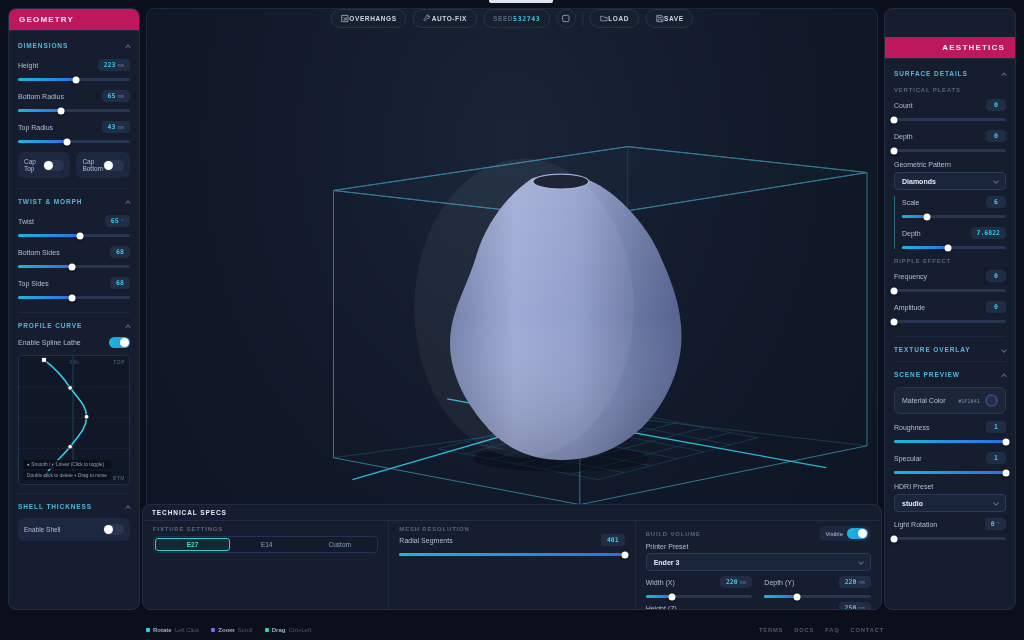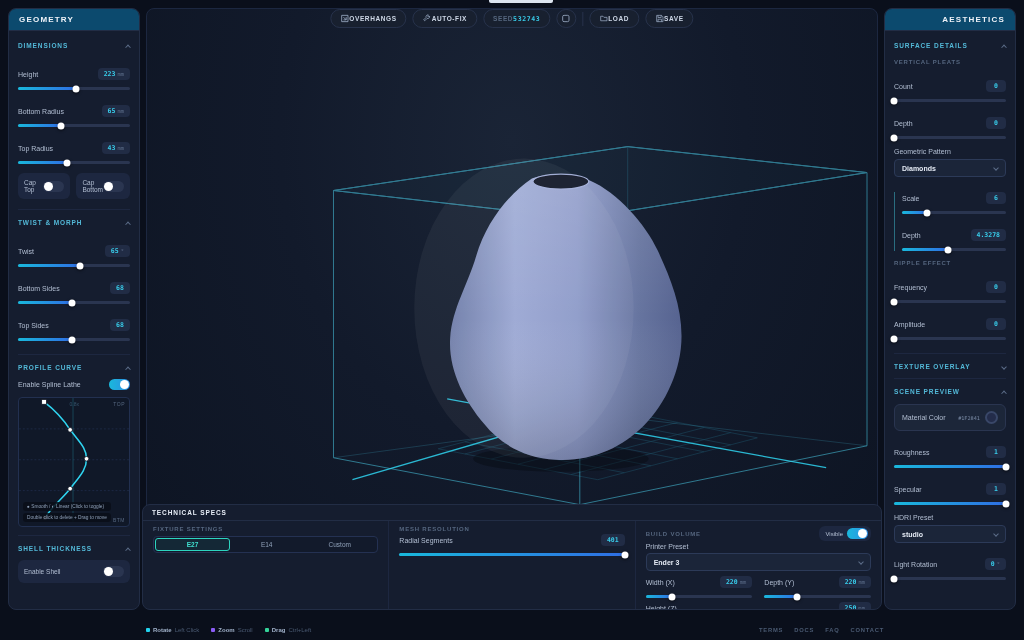--- a/index.html
+++ b/index.html
@@ -2,34 +2,34 @@
 <html><head>
 <meta charset="utf-8">
 <style>
   * { margin:0; padding:0; box-sizing:border-box; }
   html,body { width:1024px; height:640px; background:#0a0f1b; font-family:"Liberation Sans",sans-serif; overflow:hidden; }
   #app { position:relative; width:1024px; height:640px; background:#0a0f1b; }
 
   
   .panel { position:absolute; background:#151d2f; border:1px solid #222d45; border-radius:8px; overflow:hidden; }
   .panel-header { height:22px; display:flex; align-items:center; padding:0 10px; border-bottom:1px solid #222d45;
-    font-size:8px; font-weight:bold; color:#eef2f8; letter-spacing:1.2px; background:#0c4a6e; }
-  .panel-header.right { justify-content:flex-end; }
+    font-size:8px; font-weight:bold; color:#eef2f8; letter-spacing:1.2px; background:#be185d; }
+  .panel-header.right { justify-content:flex-end;margin-top:28px; }
   .p-body { padding:2px 9px 8px; }
   .section { border-top:1px solid #1d2740; padding:6px 0 4px; }
   .section:first-child { border-top:none; }
   .sec-title { display:flex; justify-content:space-between; align-items:center; padding:3px 0 4px;
     font-size:6.5px; font-weight:bold; color:#53b9d8; letter-spacing:.9px; }
   .subhead { font-size:6px; font-weight:bold; color:#55667f; letter-spacing:.8px; margin:6px 0 2px; }
   .chev { width:4px; height:4px; border-right:1px solid #5c6d89; border-bottom:1px solid #5c6d89; display:inline-block; }
   .chev.up { transform:rotate(-135deg) translate(-1px,-1px); }
   .chev.down { transform:rotate(45deg); }
 
   
-  .ctl { margin:15px 0 9px; }
+  .ctl { margin:6px 0 9px; }
   .row { display:flex; justify-content:space-between; align-items:center; margin-bottom:5px; }
   .lbl { font-size:7px; color:#b3bfd3; }
   .badge { background:#212c45; border-radius:4px; padding:2px 6px; font-size:6.5px; font-weight:bold; color:#38cdeb;
     display:flex; gap:2px; align-items:baseline; font-family:"DejaVu Sans Mono",monospace; min-width:20px; justify-content:center;}
   .badge .unit { color:#5c6d89; font-weight:normal; font-size:5.5px; }
   .slider { position:relative; height:3px; background:#2a3550; border-radius:2px; margin:7px 0 2px; }
   .sl-fill { position:absolute; left:0; top:0; bottom:0; border-radius:2px; background:linear-gradient(90deg,#19b8dc,#2f6ee4); }
   .sl-handle { position:absolute; top:50%; width:7px; height:7px; background:#fff; border-radius:50%;
     transform:translate(-50%,-50%); box-shadow:0 1px 3px rgba(0,0,0,.6); }
   .toggle { width:21px; height:11px; background:#2a3550; border-radius:6px; position:relative; flex:none; }
@@ -456,21 +456,21 @@
             </div>
             <div class="slider">
                 <div class="sl-fill" style="width: 24%;"></div>
                 <div class="sl-handle" style="left: 24%;"></div>
               </div>
           </div>
           <div class="ctl">
             <div class="row">
               <span class="lbl">Depth</span>
               <span class="badge">
-                  <span>4.3278</span>
+                  <span>7.6822</span>
                 </span>
             </div>
             <div class="slider">
                 <div class="sl-fill" style="width: 44%;"></div>
                 <div class="sl-handle" style="left: 44%;"></div>
               </div>
           </div>
         </div>
 
         <div class="subhead">RIPPLE EFFECT</div>

